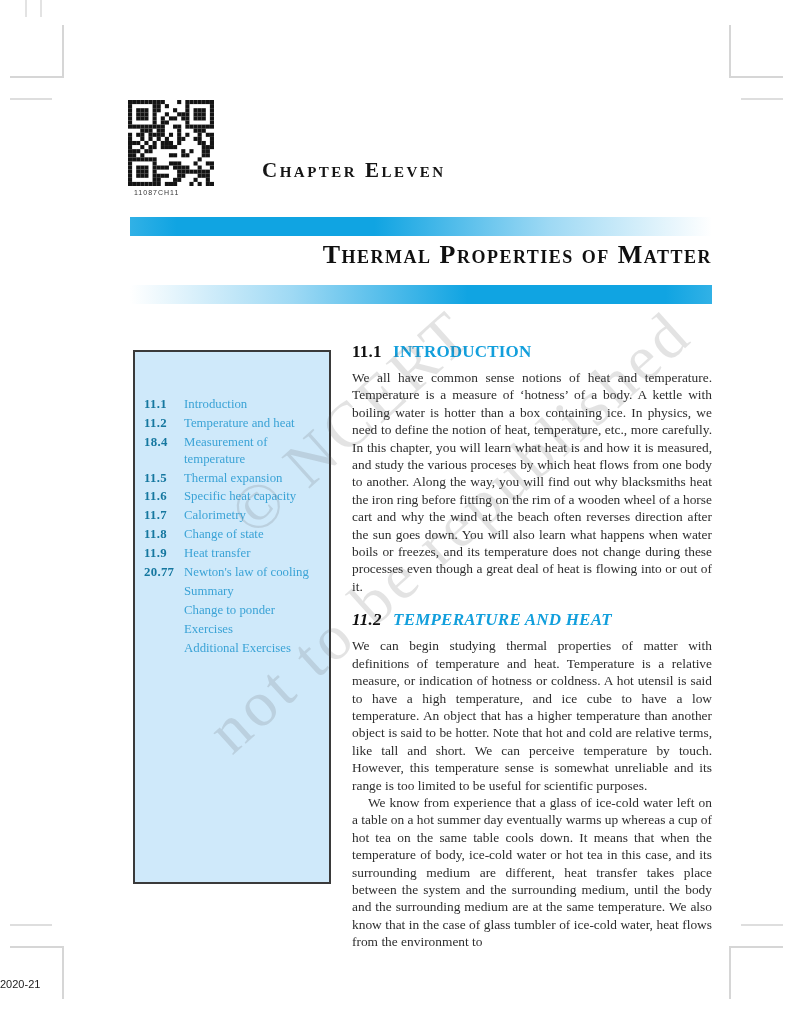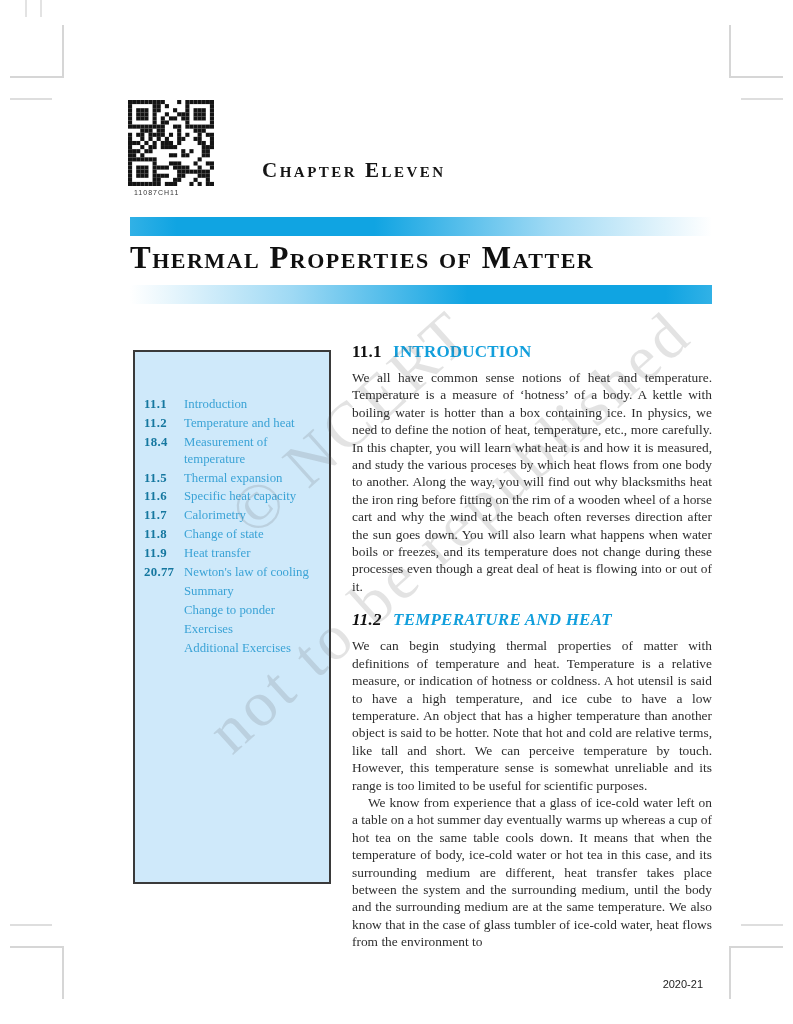--- a/index.html
+++ b/index.html
@@ -47,22 +47,22 @@
   .bar{position:absolute;left:130px;width:582px;height:19px;}
   .bar-top{
     top:217px;
     background:linear-gradient(90deg,#31b1e6 0%,var(--bar-blue) 8%,var(--bar-blue) 42%,#9ed9f4 72%,#ffffff 100%);
   }
   .bar-bottom{
     top:285px;
     background:linear-gradient(90deg,#ffffff 0%,#9ed9f4 28%,var(--bar-blue) 58%,var(--bar-blue) 92%,#31b1e6 100%);
   }
   .chapter-title{
-    position:absolute;left:130px;top:240px;width:582px;text-align:left;
-    font-variant:small-caps;font-weight:bold;font-size:31px;letter-spacing:1.5px;color:#101010;
+    position:absolute;left:130px;top:240px;width:582px;text-align:right;
+    font-variant:small-caps;font-weight:bold;font-size:26px;letter-spacing:1.5px;color:#101010;
   }
 
   
   .watermark{
     position:absolute;left:-60px;top:330px;width:920px;
     transform:rotate(-42deg);transform-origin:center center;
     text-align:center;z-index:4;pointer-events:none;
     color:rgba(90,90,90,0.17);
     font-size:64px;line-height:2.3;letter-spacing:4px;white-space:nowrap;
     font-family:"Liberation Serif","DejaVu Serif",serif;
@@ -95,21 +95,21 @@
   .content p{
     font-size:13.4px;line-height:17.4px;text-align:justify;color:#2d2d2d;
     margin-bottom:0;
   }
   .content .sec-gap{margin-top:15px;font-style:italic;}
   .content p.indent{text-indent:16px;}
   .content p.after-heading{margin-bottom:14px;}
 
   
   .footer{
-    position:absolute;left:0;top:978px;width:703px;text-align:right;
+    position:absolute;left:0;top:978px;width:703px;text-align:left;
     font-family:"Liberation Sans","DejaVu Sans",sans-serif;
     font-size:11px;color:#222;z-index:2;
   }
 </style>
 </head>
 <body>
 
 <div class="page">
 
   <div class="crop tl"></div>

